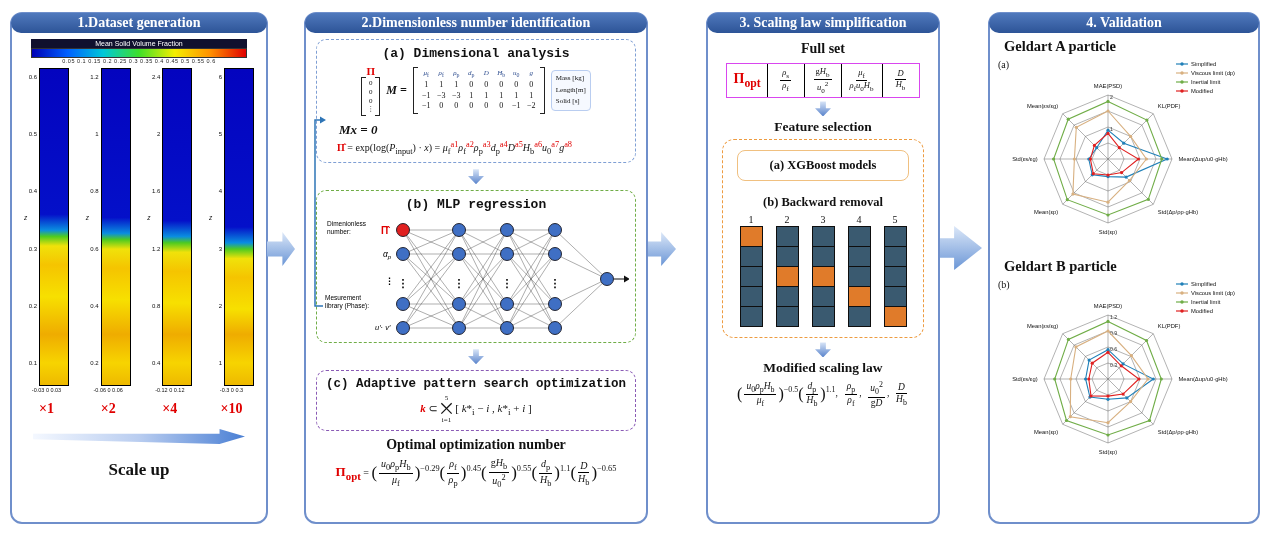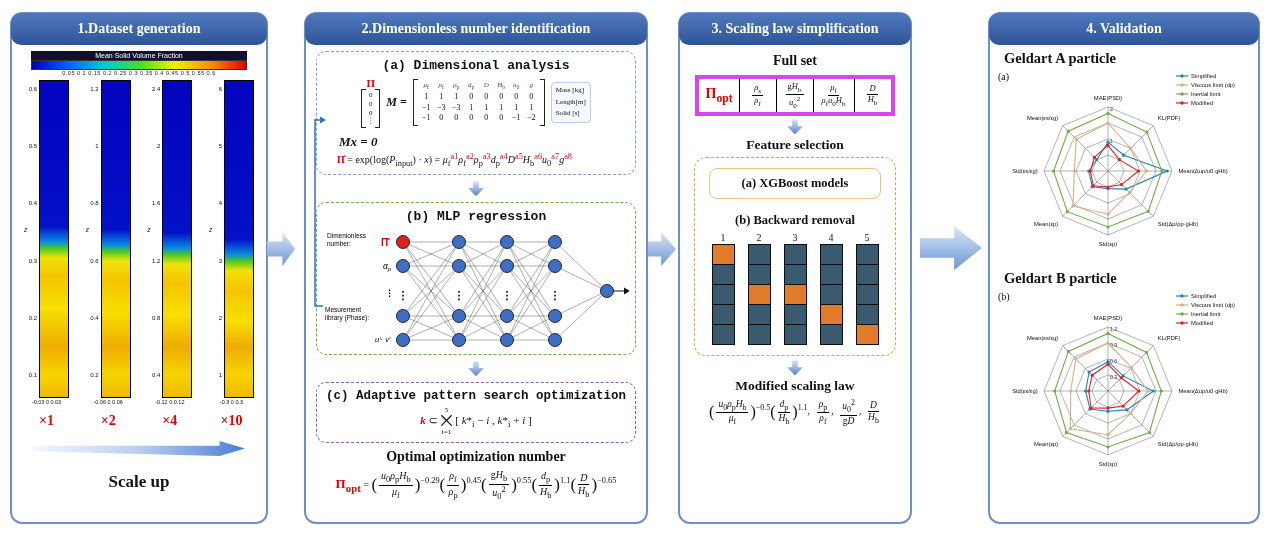--- a/index.html
+++ b/index.html
@@ -1,19 +1,19 @@
 <!DOCTYPE html>
 <html><head>
 <meta charset="utf-8">
 <style>
   html,body{margin:0;padding:0;background:#fff;}
   body{font-family:"Liberation Sans",sans-serif;color:#111;}
   .canvas{position:relative;width:1268px;height:550px;background:#fff;overflow:hidden;}
   .panel{position:absolute;top:12px;height:512px;border:2px solid #6f8fcb;border-radius:12px;background:#fff;box-sizing:border-box;}
-  .panel-header{height:32px;margin:-1px -1px 0;background:linear-gradient(180deg,#5079bd,#2d5497);color:#fff;
+  .panel-header{height:20px;margin:-1px -1px 0;background:linear-gradient(180deg,#5079bd,#2d5497);color:#fff;
     font-family:"Liberation Serif",serif;font-weight:bold;font-size:14px;display:flex;align-items:center;justify-content:center;
     border-radius:10px;}
   .rd{color:#e00000;}
   .fr{display:inline-flex;flex-direction:column;align-items:center;vertical-align:middle;margin:0 2px;line-height:1.15;}
   .fr>span:first-child{border-bottom:1px solid #000;padding:0 2px;}
   .bp{font-size:1.7em;font-weight:400;vertical-align:middle;line-height:.8;}
   .nary{display:inline-flex;flex-direction:column;align-items:center;vertical-align:middle;font-size:7px;line-height:1;}
   .nary span:nth-child(2){font-size:15px;}
   
   .p1{left:10px;width:258px;}
@@ -62,23 +62,23 @@
   .mhead .mcell{font-size:7px;color:#2e4d8f;}
   .units{display:flex;flex-direction:column;font-size:7px;line-height:1.7;border:1px solid #b9cdf0;border-radius:4px;padding:2px 4px;background:#f6f9ff;}
   .eq1{font-family:"Liberation Serif",serif;font-weight:bold;font-style:italic;font-size:13px;margin:6px 0 2px 16px;}
   .eq2{font-family:"Liberation Serif",serif;font-size:10px;margin:2px 0 2px 14px;}
   .mlp-wrap{display:flex;justify-content:center;}
   .ceq{text-align:center;font-family:"Liberation Serif",serif;font-size:11px;margin:2px 0;}
   .opt-head{text-align:center;font-family:"Liberation Serif",serif;font-weight:bold;font-size:14px;margin-top:6px;}
   .opt-eq{text-align:center;font-family:"Liberation Serif",serif;font-size:10px;margin-top:4px;padding:0 4px;}
   .loop-svg{position:absolute;left:2px;top:96px;}
   
-  .p3{left:678px;width:234px;}
+  .p3{left:706px;width:234px;}
   .fs-title{text-align:center;font-family:"Liberation Serif",serif;font-weight:bold;font-size:14px;margin-top:8px;}
-  .fs-table{display:flex;justify-content:center;margin:6px auto 0;width:fit-content;border:4px solid #d946ef;}
+  .fs-table{display:flex;justify-content:center;margin:6px auto 0;width:fit-content;border:1px solid #d946ef;}
   .fs-cell{border-right:1px solid #000;padding:3px 6px;display:flex;align-items:center;justify-content:center;
     font-family:"Liberation Serif",serif;font-size:8.5px;min-width:24px;}
   .fs-cell:last-child{border-right:none;}
   .feat{text-align:center;font-family:"Liberation Serif",serif;font-weight:bold;font-size:13.5px;margin:2px 0;}
   .orange-box{border:1.5px dashed #ed9b40;border-radius:12px;margin:4px 14px;padding:10px 8px;}
   .xgb{border:1px solid #f0c080;border-radius:8px;padding:7px 4px;text-align:center;
     font-family:"Liberation Serif",serif;font-weight:bold;font-size:12.5px;margin:0 6px 14px;}
   .bw-head{text-align:center;font-family:"Liberation Serif",serif;font-weight:bold;font-size:12.5px;margin-bottom:4px;}
   .bw-grid{display:flex;justify-content:center;gap:13px;margin-top:4px;}
   .bw-col{display:flex;flex-direction:column;align-items:center;}

